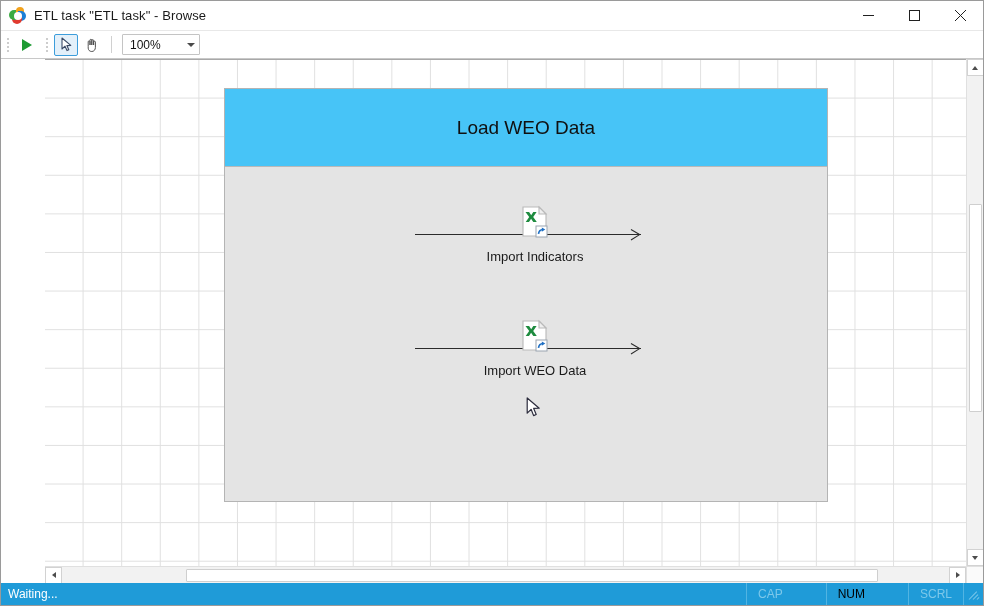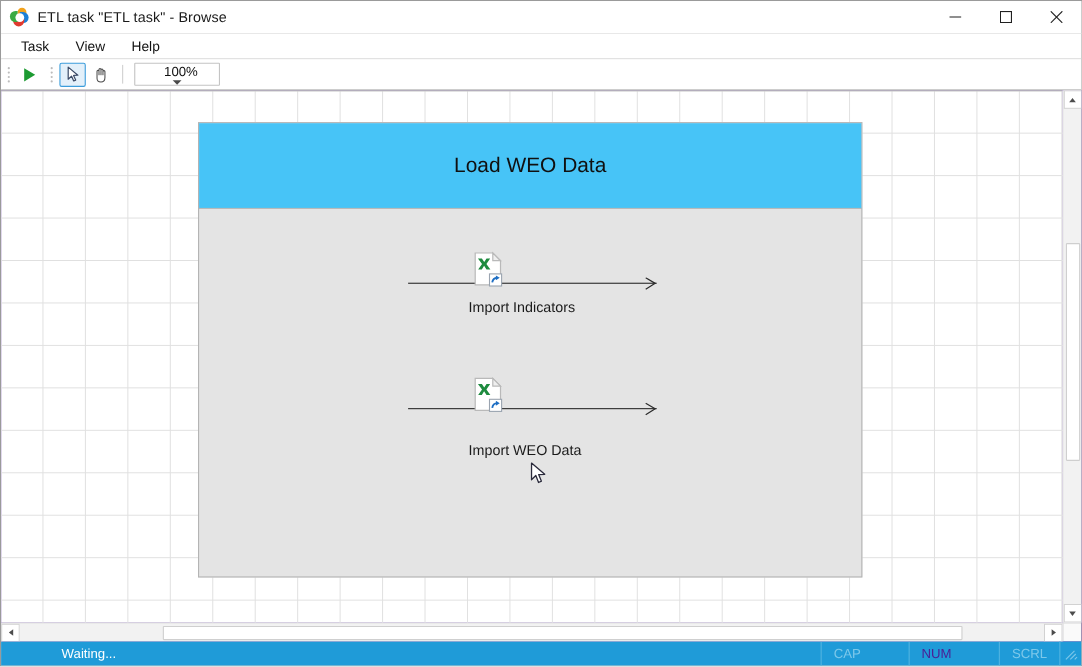--- a/index.html
+++ b/index.html
@@ -77,37 +77,37 @@
     display: flex; align-items: center; justify-content: center;
     border: 1px solid transparent; border-radius: 2px;
     margin: 0 1px;
   }
   .tb-btn.active { border-color:#3c9ddb; background:#e3f0fa; }
   .tb-sep { width:1px; height:17px; background:#d0d0d0; margin: 0 6px; }
   .zoom-combo {
     width: 78px; height: 21px; margin-left: 4px;
     border: 1px solid #c4c4c4; background:#fff; border-radius:1px;
     display:flex; align-items:center;
-    font-size: 12px; color:#111;flex-direction:column;
+    font-size: 12px; color:#111;
   }
   .zoom-combo .val { padding-left: 7px; flex: 1; }
   .zoom-combo .arrow {
     width: 17px; display:flex; align-items:center; justify-content:center;
   }
   .caret-d {
     width:0;height:0;border-left:4px solid transparent;border-right:4px solid transparent;
     border-top:4px solid #4a4a4a;
   }
   .play-tri {
     width:0;height:0;border-top:6px solid transparent;border-bottom:6px solid transparent;
     border-left:10px solid #1d9b32;
   }
 
   
-  .body-area { flex: 1 1 auto; position: relative; background:#4c1d95; overflow:hidden; }
+  .body-area { flex: 1 1 auto; position: relative; background:#d946ef; overflow:hidden;margin-left:44px; }
   .canvas-wrap {
     position:absolute; left:0; top:0; right:17px; bottom:17px;
     overflow:hidden;
     background-color:#ffffff;
     background-image:
       linear-gradient(to right, #e0e0e0 1px, transparent 1px),
       linear-gradient(to bottom, #e0e0e0 1px, transparent 1px);
     background-size: 38.6px 38.6px;
     background-position: -1px -1px;
     border-top: 1px solid #a8a8a8;
@@ -123,21 +123,21 @@
     height: 78px;
     background: #47c4f7;
     display:flex; align-items:center; justify-content:center;
     border-bottom: 1px solid #b9b9b9;
   }
   .diagram-title { font-size: 19px; color:#101010; }
   .diagram-body { position:relative; height: 334px; }
 
   .node {
     position:absolute; width: 130px;
-    display:flex; flex-direction:column; align-items:flex-start;
+    display:flex; flex-direction:column; align-items:center;
   }
   .node-label { margin-top: 8px; font-size: 13px; color:#1a1a1a; white-space:nowrap; }
   .node-icon { width: 36px; height: 36px; position:relative; }
 
   .edge { position:absolute; height: 12px; }
   .edge .ln { position:absolute; left:0; top:5px; height:1px; background:#2b2b2b; }
   .edge .hd { position:absolute; right:0; top:0; }
 
   .cursor-ptr { position:absolute; left:481px; top:337px; }
 
@@ -177,29 +177,29 @@
   .tri-l { width:0;height:0;border-top:3.5px solid transparent;border-bottom:3.5px solid transparent;border-right:4.5px solid #4c4c4c; }
   .tri-r { width:0;height:0;border-top:3.5px solid transparent;border-bottom:3.5px solid transparent;border-left:4.5px solid #4c4c4c; }
 
   
   .statusbar {
     height: 22px; flex:0 0 22px;
     background:#1f9bd8;
     display:flex; align-items:center;
     color:#ffffff; font-size:12px;
   }
-  .status-msg { padding-left: 7px; margin-left: 48px; }
+  .status-msg { padding-left: 7px; }
   .status-right { margin-left:auto; display:flex; align-items:center; height:22px; }
   .status-ind {
     padding: 0 11px; height:22px; line-height:22px;
     border-left:1px solid #52b4e2;
     margin-left:32px;
   }
   .status-ind.dim { color:#7dc8ea; }
-  .status-ind.on  { color:#4c1d95; }
+  .status-ind.on  { color:#000000; }
   .status-grip {
     width:20px; height:22px; position:relative; border-left:1px solid #52b4e2;
   }
   .status-grip span {
     position:absolute; background:#7dc8ea; height:1px; transform-origin: left center;
   }
   .sg1 { left:5px; top:16px; width:11px; transform: rotate(-45deg); }
   .sg2 { left:9px; top:16px; width:7px;  transform: rotate(-45deg); }
   .sg3 { left:13px;top:16px; width:3px;  transform: rotate(-45deg); }
 </style>
@@ -230,25 +230,20 @@
       </div>
       <div class="win-btn close">
         <svg width="11" height="11" viewBox="0 0 11 11">
             <line x1="0" y1="0" x2="11" y2="11" stroke="currentColor" stroke-width="1"></line>
             <line x1="11" y1="0" x2="0" y2="11" stroke="currentColor" stroke-width="1"></line>
           </svg>
       </div>
     </div>
   </div>
 
-  <div class="menubar">
-    <div class="menu-item">Task</div>
-    <div class="menu-item">View</div>
-    <div class="menu-item">Help</div>
-  </div>
 
   <div class="toolbar">
     <div class="grip">
         <i></i>
         <i></i>
         <i></i>
         <i></i>
       </div>
     <div class="tb-btn">
       <span class="play-tri"></span>
@@ -310,21 +305,21 @@
                 <path d="M8.5 7 L12.2 12 L8.7 17 L12 17 L14.1 13.7 L16.3 17 L19.8 17 L16.2 12 L19.6 7 L16.3 7 L14.2 10.2 L12.1 7 Z" fill="#1e8b3f"></path>
                 <rect x="19" y="21" width="11" height="11" fill="#ffffff" stroke="#9aa4b0" stroke-width="1"></rect>
                 <path d="M21.5 28.8 c0.4 -3 2.4 -4.2 4.6 -4.3" fill="none" stroke="#1e6fc4" stroke-width="1.7"></path>
                 <path d="M24.8 22.4 L28.3 24.6 L24.8 26.8 Z" fill="#1e6fc4"></path>
               </svg>
             </div>
             <div class="node-label">Import Indicators</div>
           </div>
 
 
-          <div class="node" style="left:245px; top:152px;gap:16px;">
+          <div class="node" style="left:245px; top:152px;">
             <div class="node-icon">
               <svg width="36" height="36" viewBox="0 0 36 36">
                 <path d="M6 2 H22 L29 9 V31 H6 Z" fill="#ffffff" stroke="#b9b9b9" stroke-width="1.1"></path>
                 <path d="M22 2 L29 9 H22 Z" fill="#efefef" stroke="#b9b9b9" stroke-width="1.1"></path>
                 <path d="M8.5 7 L12.2 12 L8.7 17 L12 17 L14.1 13.7 L16.3 17 L19.8 17 L16.2 12 L19.6 7 L16.3 7 L14.2 10.2 L12.1 7 Z" fill="#1e8b3f"></path>
                 <rect x="19" y="21" width="11" height="11" fill="#ffffff" stroke="#9aa4b0" stroke-width="1"></rect>
                 <path d="M21.5 28.8 c0.4 -3 2.4 -4.2 4.6 -4.3" fill="none" stroke="#1e6fc4" stroke-width="1.7"></path>
                 <path d="M24.8 22.4 L28.3 24.6 L24.8 26.8 Z" fill="#1e6fc4"></path>
               </svg>
             </div>

